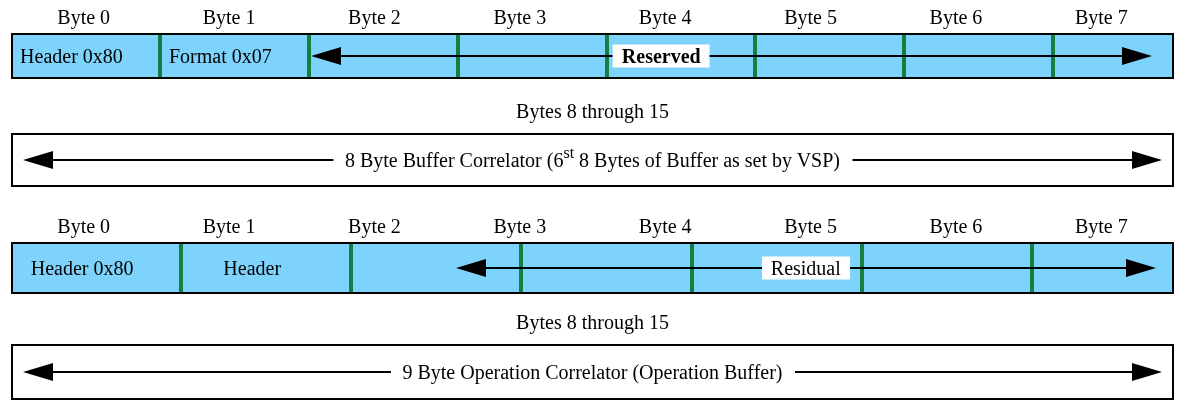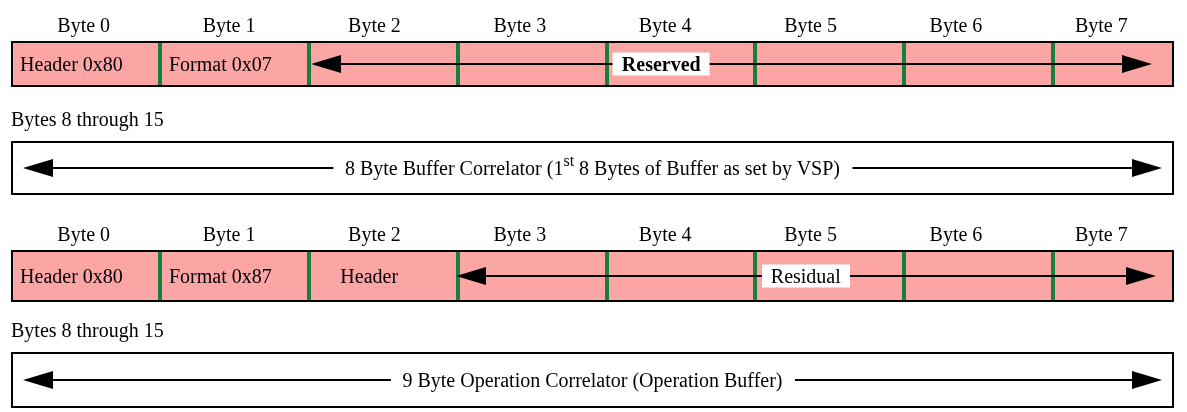--- a/index.html
+++ b/index.html
@@ -6,41 +6,41 @@
     margin: 0;
     padding: 0;
     background: #ffffff;
     color: #000000;
     font-family: "Liberation Serif", "DejaVu Serif", serif;
   }
   .page {
     position: relative;
     width: 1163px;
     margin-left: 11px;
-    padding-top: 14px;
+    padding-top: 6px;
   }
   
   .hdr-row {
     display: flex;
     height: 27px;
     align-items: flex-start;
   }
   .hdr-cell {
     flex: 1;
     text-align: center;
     font-size: 20px;
     line-height: 22px;
     white-space: nowrap;
   }
   
   .trow {
     position: relative;
     display: flex;
     border: 2px solid #000;
-    background: #fca5a5;
+    background: #7dd3fc;
     gap: 28px;
   }
   .trow-1 { height: 42px; }
   .trow-2 { height: 48px; }
   .tcell {
     flex: 1;
     border-left: 4px solid #15803d;
     display: flex;
     align-items: center;
     justify-content: center;
@@ -91,21 +91,21 @@
   .lbl-box { left: 50%; padding: 0 12px; }
   sup.st {
     font-size: 16px;
     vertical-align: baseline;
     position: relative;
     top: -0.55em;
     text-align: right;
   }
   
   .section-label {
-    text-align: left;
+    text-align: center;
     font-size: 20px;
     line-height: 24px;
   }
   .sl-1 { margin-top: 20px; }
   .sl-2 { margin-top: 16px; }
   
   .wide-box {
     position: relative;
     border: 2px solid #000;
     background: #fff;
@@ -148,40 +148,39 @@
     </div>
   </div>
 
   <div class="section-label sl-1">Bytes 8 through 15</div>
 
   <div class="wide-box box-1">
     <div class="arrow-overlay overlay-box">
       <div class="shaft"></div>
       <div class="ah-left"></div>
       <div class="ah-right"></div>
-      <div class="arrow-label lbl-box"><span>8 Byte Buffer Correlator (1</span><sup class="st">st</sup><span> 8 Bytes of Buffer as set by VSP)</span></div>
+      <div class="arrow-label lbl-box"><span>8 Byte Buffer Correlator (6</span><sup class="st">st</sup><span> 8 Bytes of Buffer as set by VSP)</span></div>
     </div>
   </div>
 
   <div class="gap-t2"></div>
 
   <div class="hdr-row">
     <div class="hdr-cell">Byte 0</div>
     <div class="hdr-cell">Byte 1</div>
     <div class="hdr-cell">Byte 2</div>
     <div class="hdr-cell">Byte 3</div>
     <div class="hdr-cell">Byte 4</div>
     <div class="hdr-cell">Byte 5</div>
     <div class="hdr-cell">Byte 6</div>
     <div class="hdr-cell">Byte 7</div>
   </div>
 
   <div class="trow trow-2">
     <div class="tcell">Header 0x80</div>
-    <div class="tcell">Format 0x87</div>
     <div class="tcell">Header</div>
     <div class="tcell"></div>
     <div class="tcell"></div>
     <div class="tcell"></div>
     <div class="tcell"></div>
     <div class="tcell"></div>
     <div class="arrow-overlay overlay-t2">
       <div class="shaft"></div>
       <div class="ah-left"></div>
       <div class="ah-right"></div>

